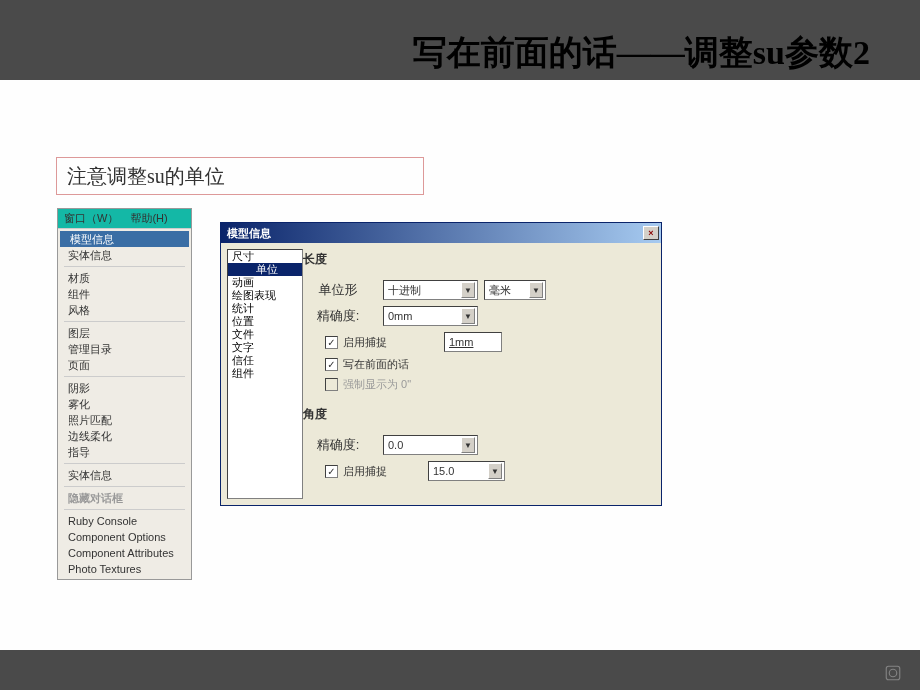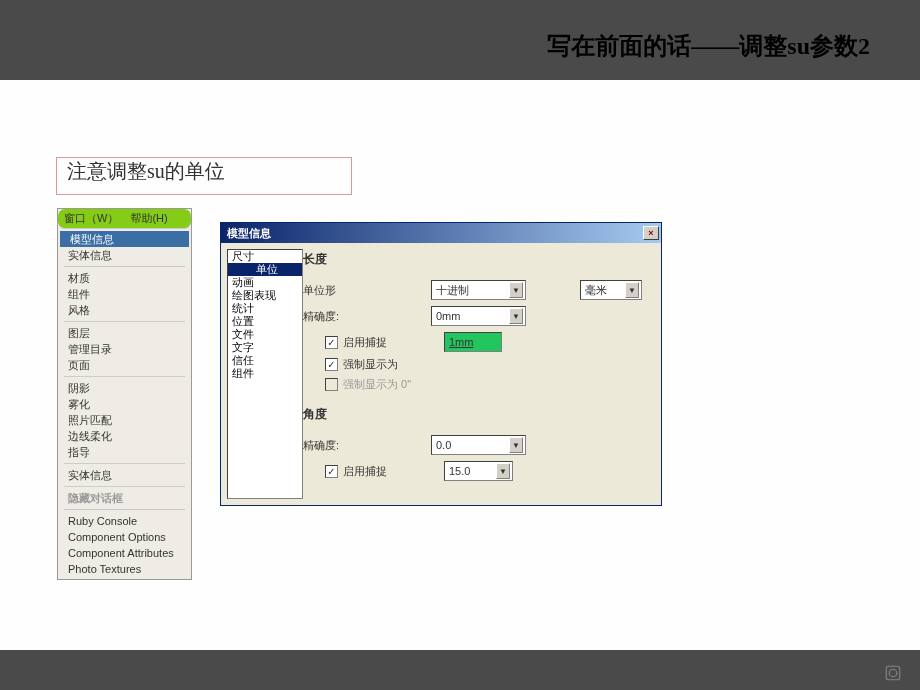--- a/index.html
+++ b/index.html
@@ -16,54 +16,54 @@
       left: 0;
       top: 80px;
       width: 920px;
       height: 570px;
       background: #fefefe;
     }
     .page-title {
       position: absolute;
       right: 50px;
       top: 30px;
-      font-size: 24px;
+      font-size: 34px;
       font-weight: bold;
       color: #000;
       font-family: "SimSun", serif;
     }
     .callout-box {
       position: absolute;
       left: 56px;
       top: 157px;
-      width: 296px;
+      width: 368px;
       height: 38px;
       border: 1.5px solid #d99;
       display: flex;
+      align-items: center;
       padding-left: 10px;
       font-size: 20px;
       color: #333;
       font-family: "SimSun", serif;
     }
     
     .menu-panel {
       position: absolute;
       left: 57px;
       top: 208px;
       width: 135px;
       background: #efece5;
       border: 1px solid #999;
       font-size: 11px;
       color: #333;
     }
     .menu-tabs {
       display: flex;
       border-bottom: 1px solid #ccc;
-      background: #84cc16;
-      border-radius: 7px;
+      background: #14b8a6;
     }
     .menu-tab {
       padding: 2px 6px;
       font-size: 11px;
     }
     .menu-group { padding: 2px 0; }
     .menu-divider { border-top: 1px solid #ccc; margin: 1px 6px; }
     .menu-item {
       padding: 1px 10px;
       line-height: 14px;
@@ -150,52 +150,51 @@
       margin-top: 2px;
     }
     .form-row {
       display: flex;
       align-items: center;
       margin-bottom: 6px;
       gap: 6px;
     }
     .form-label {
       width: 74px;
-      text-align: left;
+      text-align: center;
       padding-right: 4px;
-      font-size: 11px;
+      font-size: 13px;
     }
     .dropdown {
       height: 20px;
       background: #fff;
       border: 1px solid #808080;
       border-top-color: #404040;
       border-left-color: #404040;
       display: flex;
       align-items: center;
       justify-content: space-between;
       padding: 0 2px 0 4px;
       font-size: 11px;
-      margin-left: 48px;
     }
     .dropdown-arrow {
       width: 14px;
       height: 16px;
       background: #d4d0c8;
       border: 1px solid #fff;
       border-right-color: #808080;
       border-bottom-color: #808080;
       display: flex;
       align-items: center;
       justify-content: center;
       font-size: 8px;
     }
     .text-input {
       height: 20px;
-      background: #22c55e;
+      background: #ffffff;
       border: 1px solid #808080;
       border-top-color: #404040;
       border-left-color: #404040;
       padding: 0 4px;
       font-size: 11px;
       display: flex;
       align-items: center;
       text-decoration: underline;
     }
     .checkbox {
@@ -331,42 +330,42 @@
       <div class="checkbox-row-container">
         <div class="checkbox">✓</div>
         <span class="checkbox-label">启用捕捉</span>
         <div class="text-input" style="width:58px;margin-left:52px">
           <span>1mm</span>
         </div>
       </div>
 
       <div class="checkbox-row-container">
         <div class="checkbox">✓</div>
-        <span class="checkbox-label">强制显示为</span>
+        <span class="checkbox-label">写在前面的话</span>
       </div>
 
       <div class="checkbox-row-container">
         <div class="checkbox" style="background:#ece9d8"></div>
         <span class="checkbox-label disabled-text">强制显示为 0"</span>
       </div>
 
       <div class="section-header" style="margin-top:14px">角度</div>
 
       <div class="form-row">
         <div class="form-label">精确度:</div>
         <div class="dropdown" style="width:95px">
           <span>0.0</span>
           <div class="dropdown-arrow">▼</div>
         </div>
       </div>
 
       <div class="checkbox-row-container" style="margin-bottom:18px">
         <div class="checkbox">✓</div>
         <span class="checkbox-label">启用捕捉</span>
-        <div class="dropdown" style="width:69px;margin-left:52px">
+        <div class="dropdown" style="width:77px;margin-left:36px">
           <span>15.0</span>
           <div class="dropdown-arrow">▼</div>
         </div>
       </div>
 
     </div>
   </div>
 </div>
 
 <svg class="footer-icon" viewBox="0 0 24 24">

